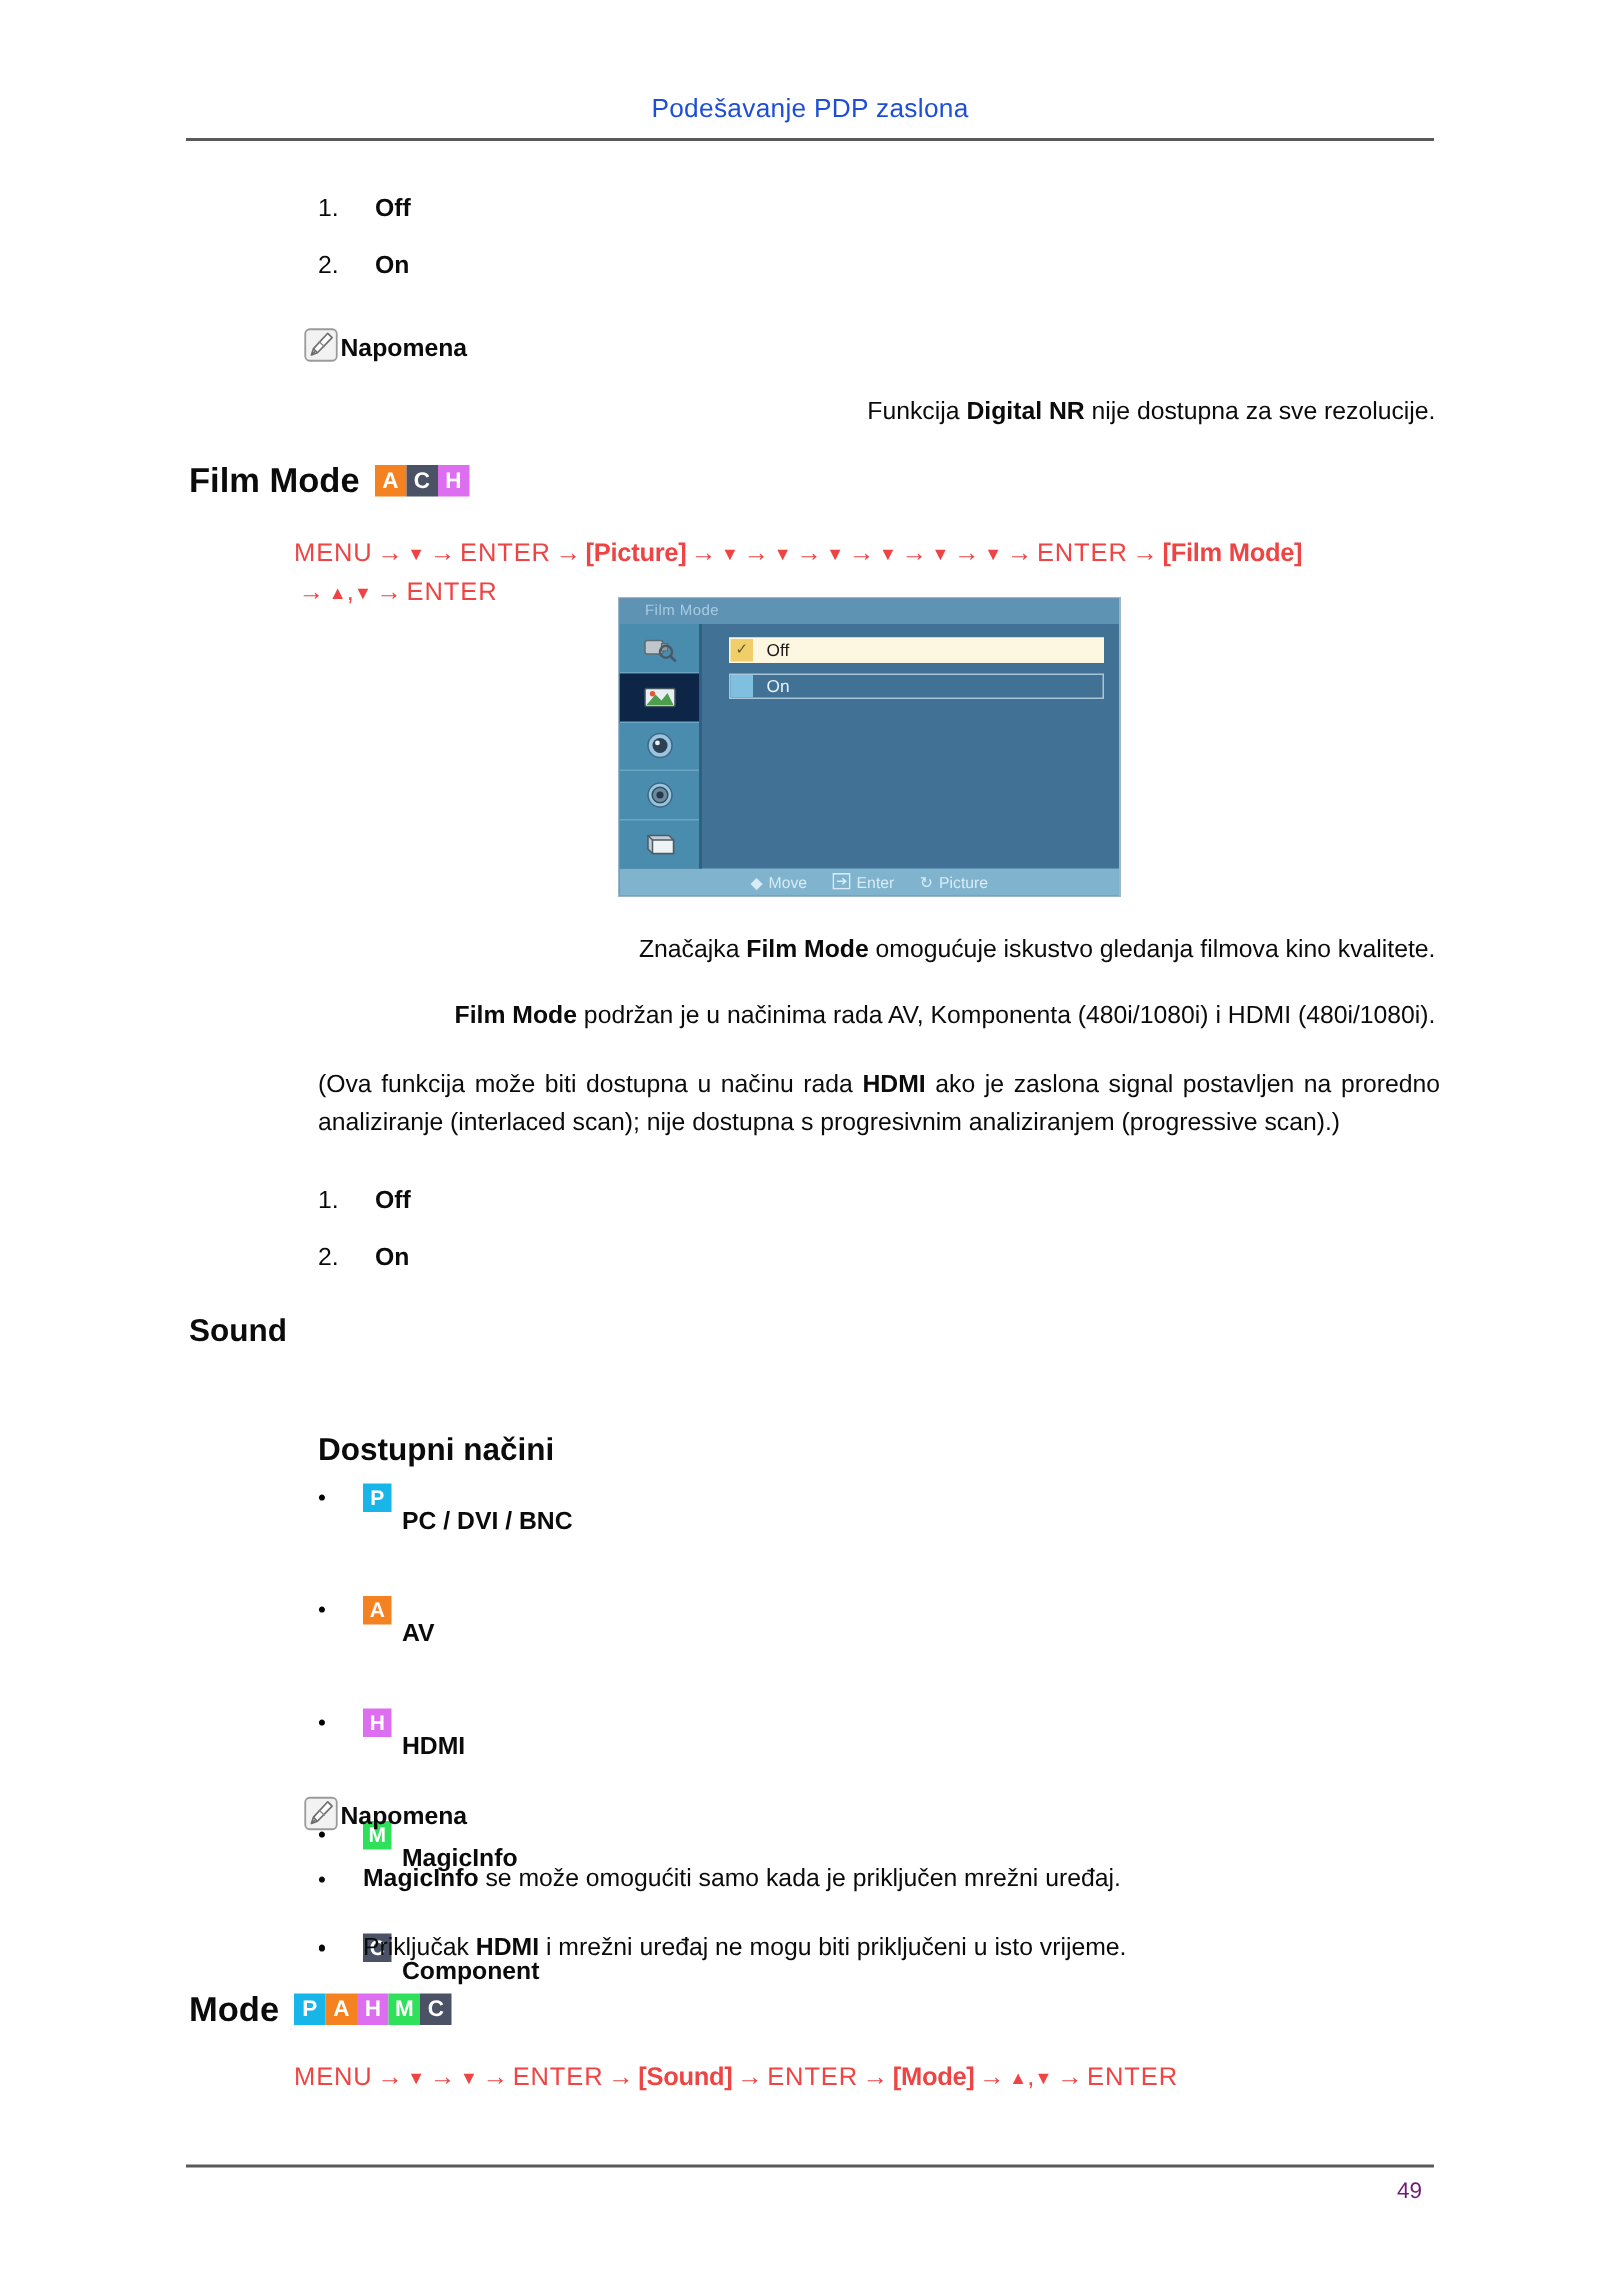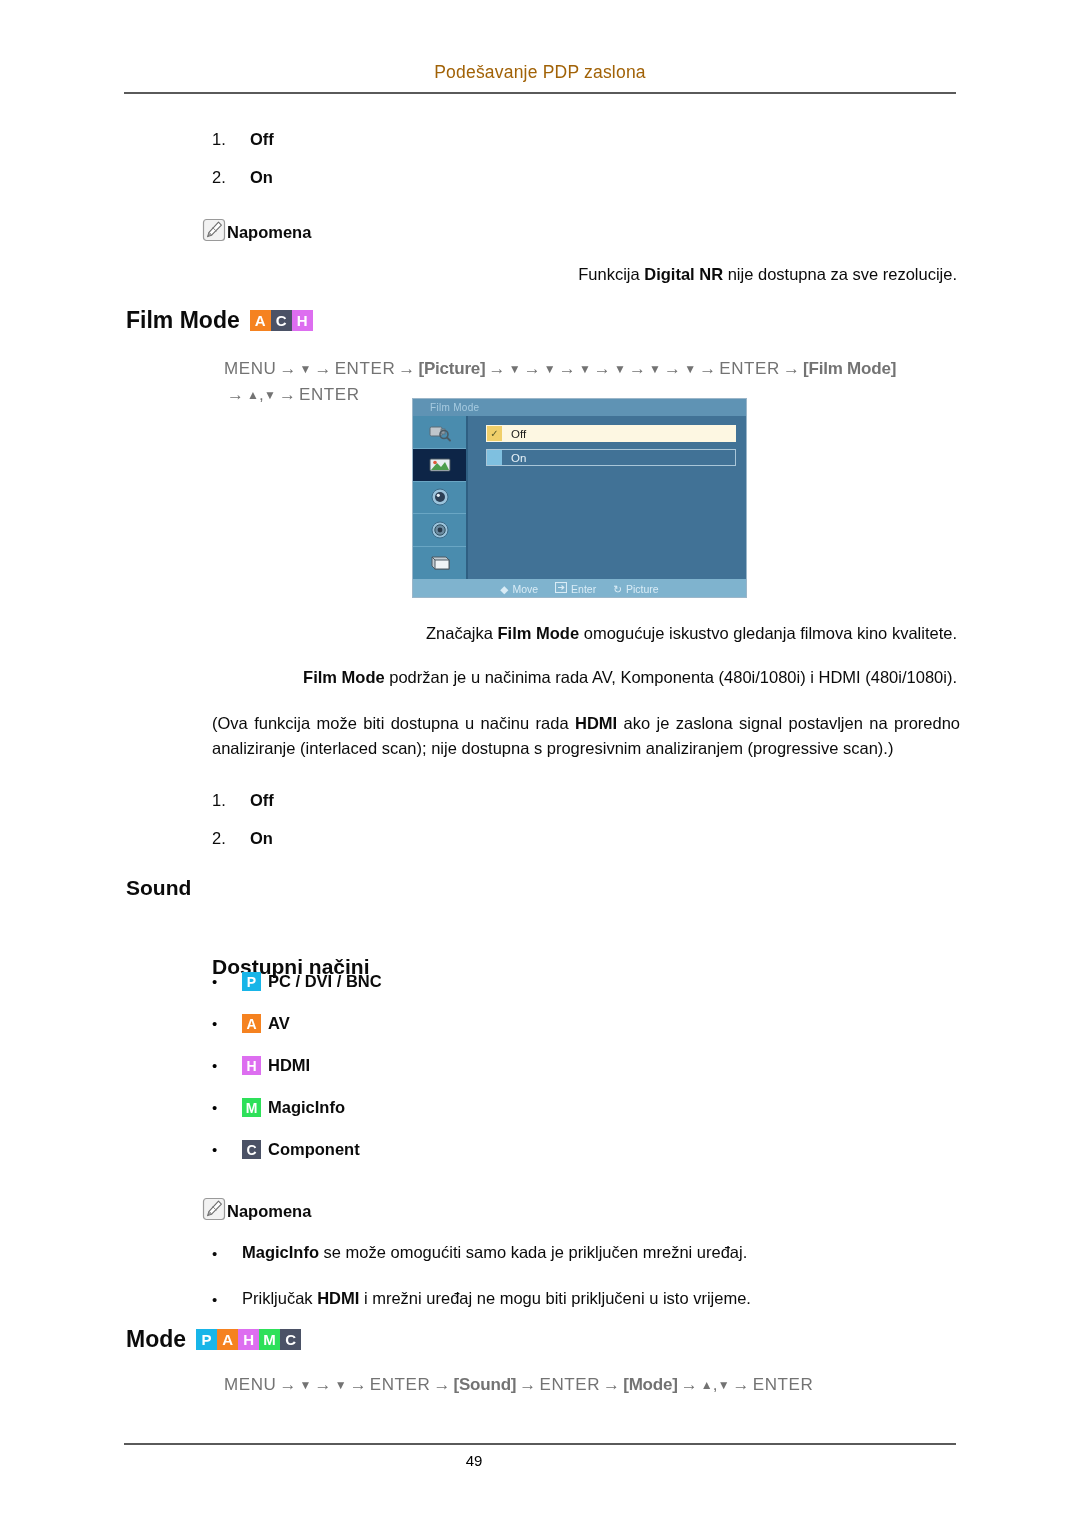--- a/index.html
+++ b/index.html
@@ -24,21 +24,21 @@
 
   
   .header-title {
     position: absolute;
     top: 62px;
     left: 0;
     width: 1080px;
     text-align: center;
     font-size: 17.5px;
     letter-spacing: .2px;
-    color: #a16207;
+    color: #1d4ed8;
   }
   .header-rule {
     position: absolute;
     top: 92px;
     left: 124px;
     width: 832px;
     height: 0;
     border-top: 2px solid #5a5a5a;
   }
   b, strong { font-weight: bold; }
@@ -131,24 +131,24 @@
   }
   .badge-sm {
     width: 19px;
     height: 19px;
     font-size: 14px;
   }
 
   
   .menupath {
     position: absolute;
-    left: 224px;
+    left: 196px;
     font-size: 17px;
     letter-spacing: .1px;
-    color: #737373;
+    color: #ef4444;
     line-height: 1.55;
   }
   .menupath .kw { letter-spacing: .6px; }
   .menupath .arw { padding: 0 3px; }
   .menupath .dn, .menupath .up {
     font-size: 12px;
     position: relative;
     top: -1px;
   }
   .menupath .br {
@@ -272,21 +272,21 @@
     color: #0b0b0b;
   }
   .bul-dot {
     width: 30px;
     flex: none;
     font-size: 15px;
     line-height: 1;
     color: #000;
   }
   .bul-badge { margin-right: 7px; display: inline-flex; }
-  .bul-text { font-weight: bold; }
+  .bul-text { font-weight: bold; margin-top: 33px; }
 
   .note-bul-row {
     display: flex;
     align-items: flex-start;
     font-size: 16.5px;
     color: #0b0b0b;
     margin-bottom: 24px;
   }
   .note-bul-dot {
     width: 30px;
@@ -302,23 +302,23 @@
     left: 124px;
     width: 832px;
     height: 0;
     border-top: 2px solid #5a5a5a;
   }
   .footer-page {
     position: absolute;
     top: 1452px;
     left: 0;
     width: 948px;
-    text-align: center;
+    text-align: right;
     font-size: 15px;
-    color: #000000;
+    color: #701a75;
   }
 </style>
 </head>
 <body>
 
 <div class="page">
 
   <div class="header-title">Podešavanje PDP zaslona</div>
   <div class="header-rule"></div>
 

